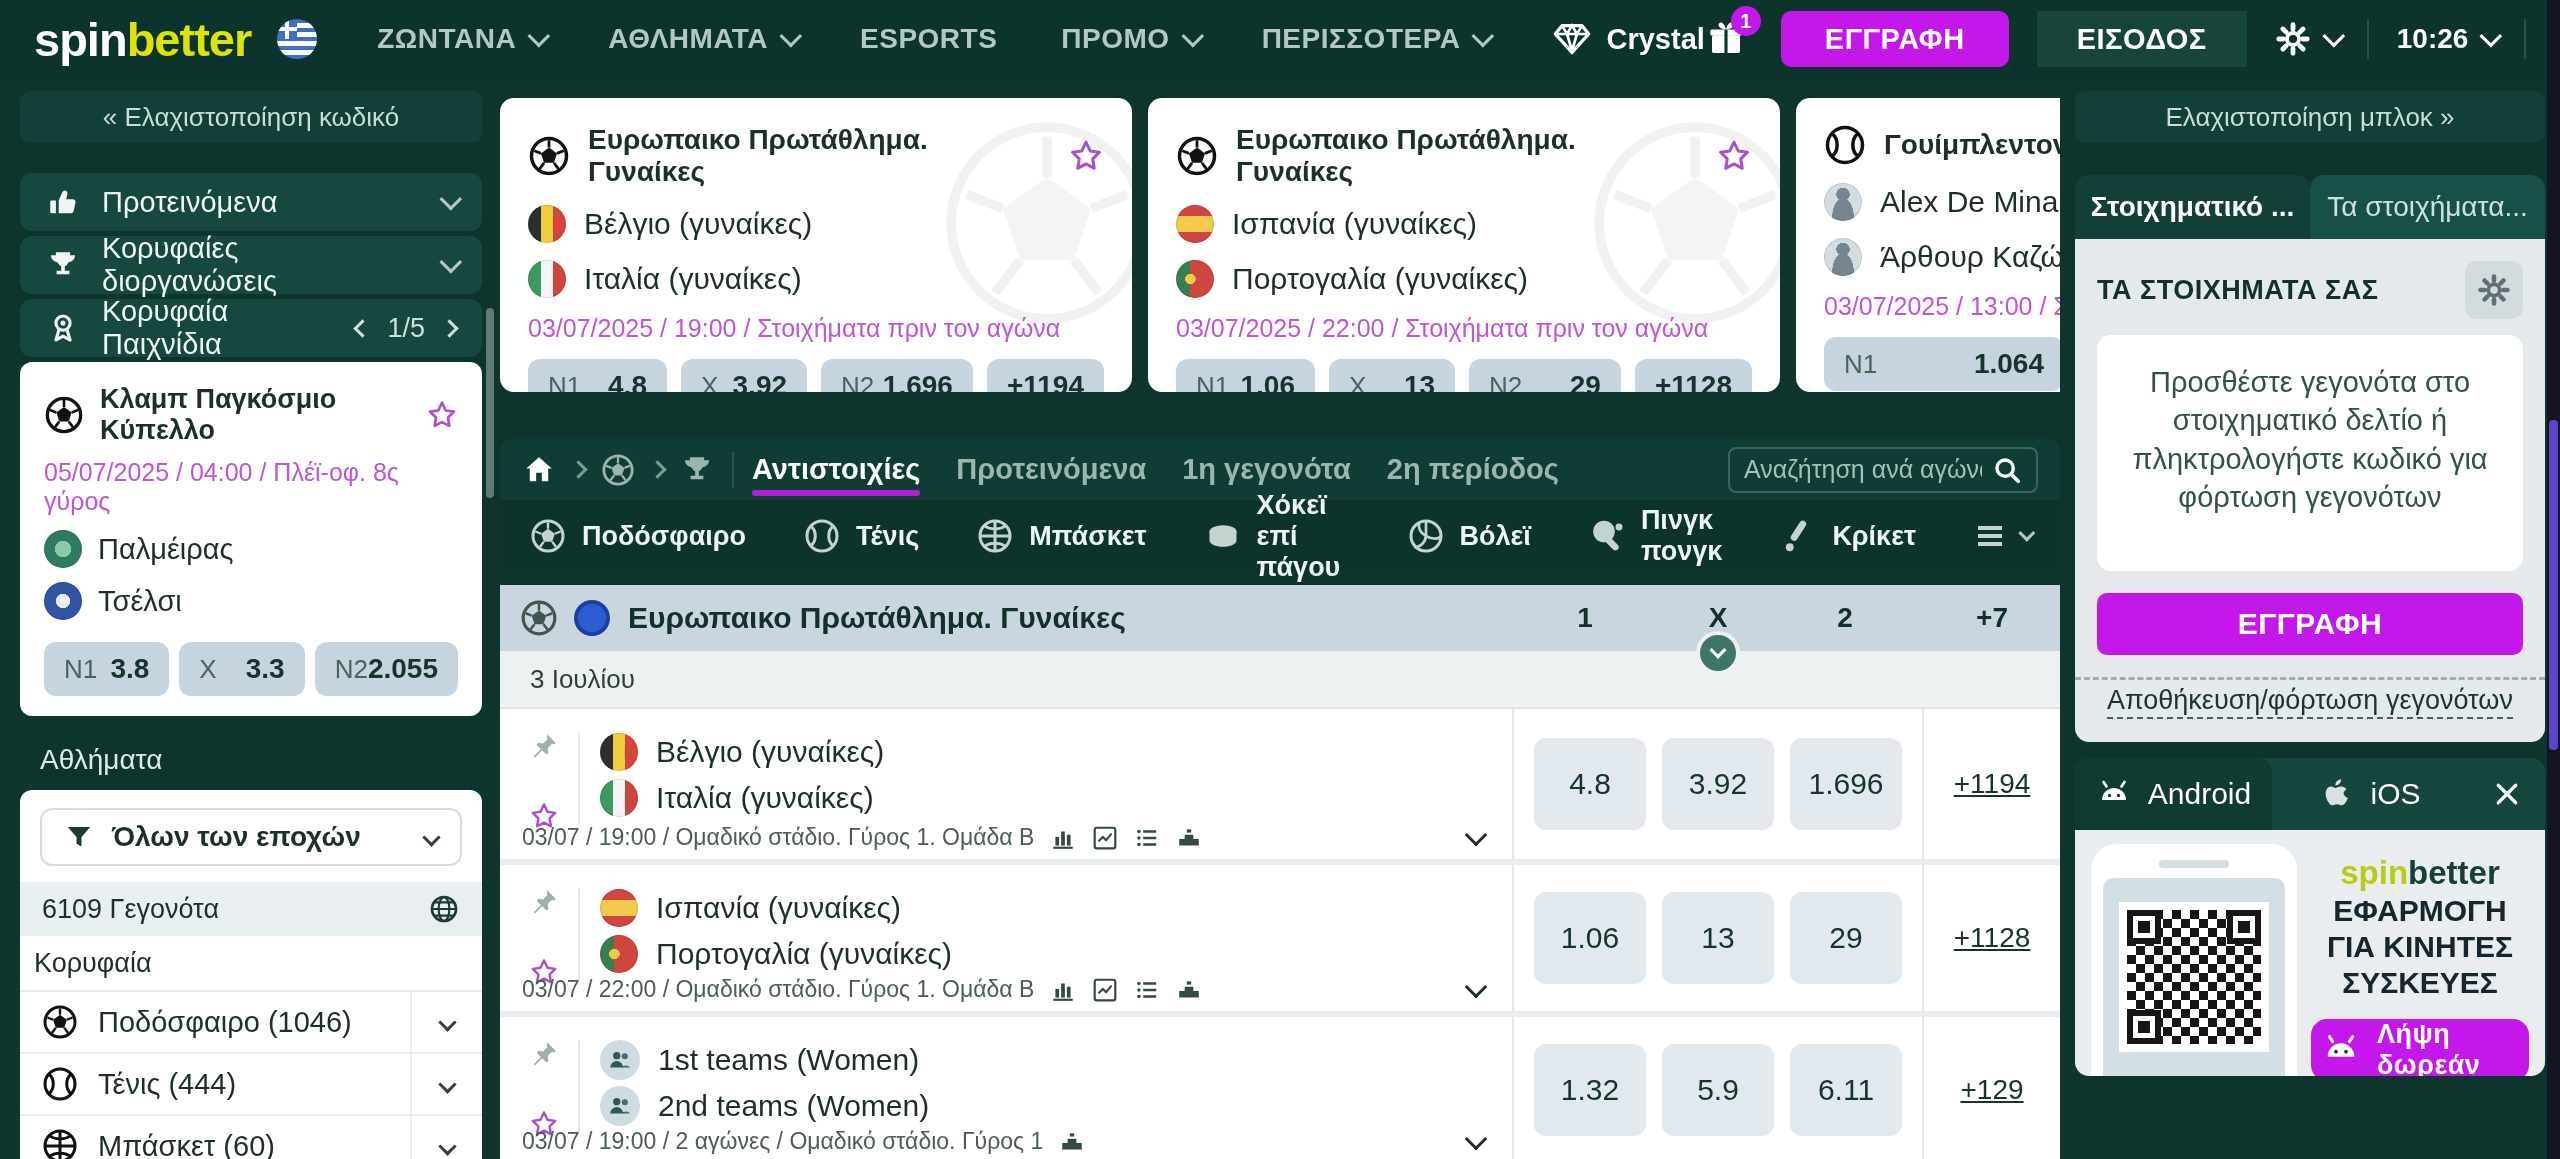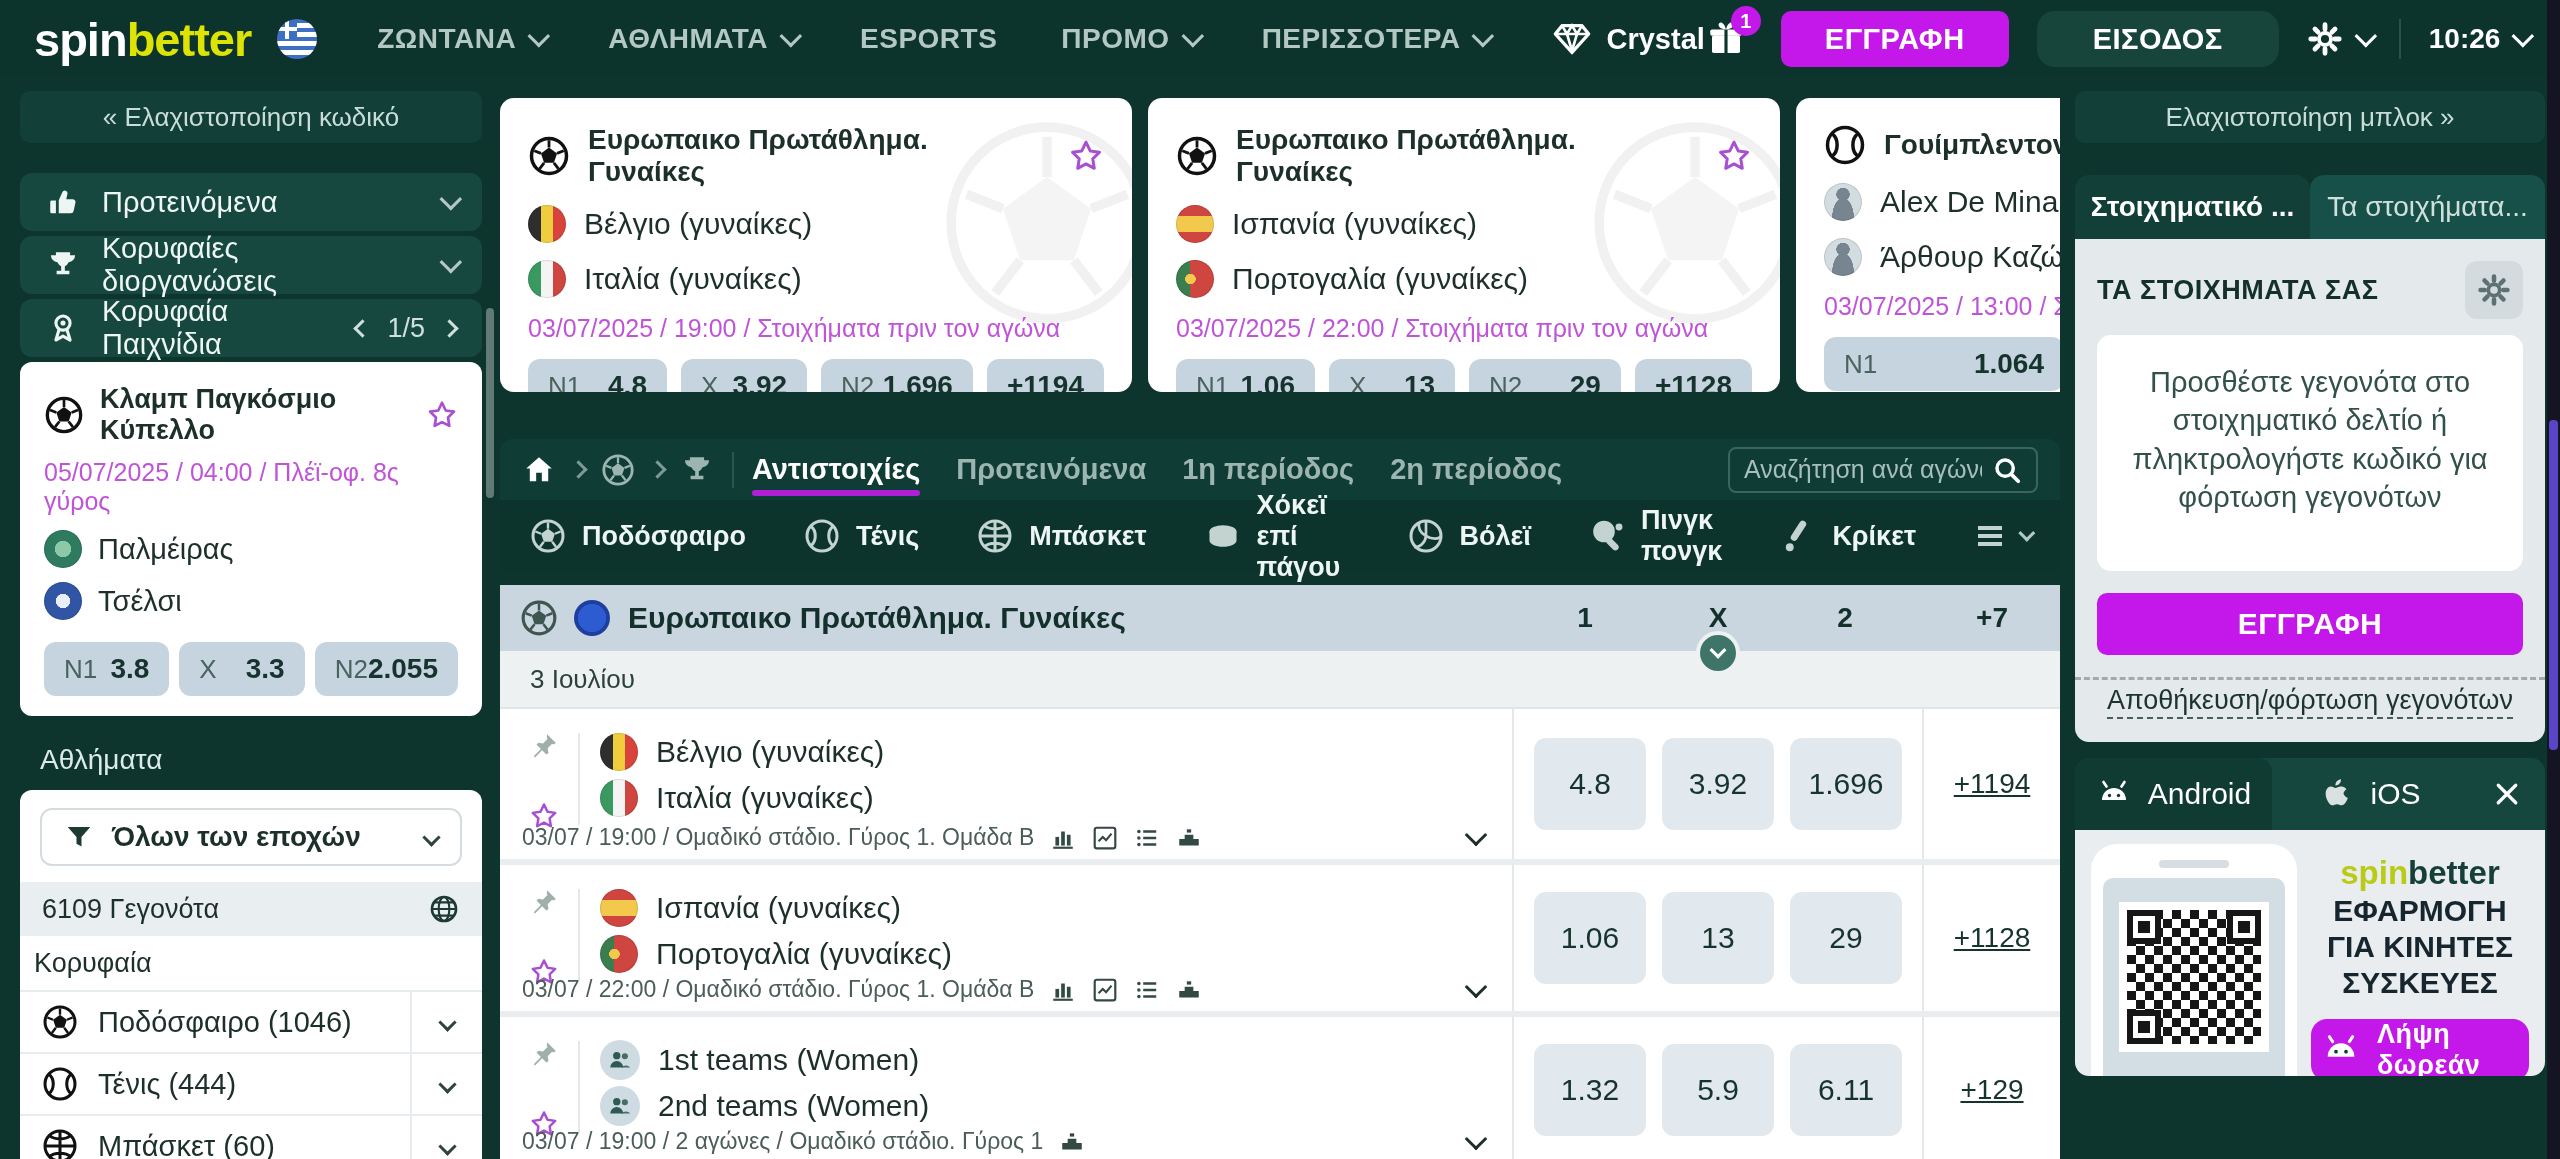--- a/index.html
+++ b/index.html
@@ -25,22 +25,22 @@
   .nav-item { display:flex; align-items:center; gap:12px; color:#b4c8c3; font-size:28px; font-weight:600; letter-spacing:.5px; cursor:pointer; }
   .chev { width:16px; height:16px; border-right:3px solid #b4c8c3; border-bottom:3px solid #b4c8c3; transform:rotate(45deg) translateY(-4px); }
   .chev.white { border-color:#fff; }
   .crystal { display:flex; align-items:center; gap:14px; margin-left:64px; color:#fff; font-size:29px; font-weight:700; }
   .top-right { margin-left:auto; display:flex; align-items:center; gap:28px; }
   .gift-wrap { position:relative; margin-right:6px; }
   .badge { position:absolute; top:-12px; right:-14px; background:#c417e9; color:#fff; font-size:20px; font-weight:700;
            width:30px; height:30px; border-radius:50%; display:flex; align-items:center; justify-content:center; }
   .btn-magenta { background:#c417e9; color:#fff; border:none; border-radius:10px; font-size:29px; font-weight:700;
                  padding:0 44px; height:56px; letter-spacing:.5px; cursor:pointer; font-family:inherit; }
-  .btn-dark { background:#17453c; color:#fff; border:none; border-radius:18px; font-size:29px; font-weight:700;
-              padding:0 56px; height:56px; letter-spacing:.5px; cursor:pointer; font-family:inherit; }
+  .btn-dark { background:#17453c; color:#fff; border:none; border-radius:0; font-size:29px; font-weight:700;
+              padding:0 40px; height:56px; letter-spacing:.5px; cursor:pointer; font-family:inherit; }
   .vsep { width:2px; height:40px; background:#27524a; }
   .top-ctl { display:flex; align-items:center; gap:12px; color:#fff; font-size:28px; font-weight:600; cursor:pointer; }
 
   
   .left-sb { position:absolute; left:20px; top:78px; width:462px; height:1081px; }
   .minbtn { margin-top:13px; height:52px; background:#123f37; border-radius:10px; color:#c9ddd8; font-size:26px;
             display:flex; align-items:center; justify-content:center; cursor:pointer; }
   .sb-menu { margin-top:30px; display:flex; flex-direction:column; gap:5px; }
   .sb-item { height:58px; background:#164840; border-radius:12px; display:flex; align-items:center;
              padding:0 26px; gap:22px; font-size:29px; color:#eef6f4; cursor:pointer; }
@@ -624,21 +624,21 @@
         </svg>
       <span class="chev-sm chev-right" style="border-color:#7e9a94"></span>
       <svg class="ic" width="34" height="34">
           <use href="#i-trophy"></use>
         </svg>
     </div>
     <div class="crumb-div"></div>
     <div class="mtabs">
       <div class="mtab active">Αντιστοιχίες</div>
       <div class="mtab">Προτεινόμενα</div>
-      <div class="mtab">1η περίοδος</div>
+      <div class="mtab">1η γεγονότα</div>
       <div class="mtab">2η περίοδος</div>
     </div>
     <div class="searchbox">
       <input type="text" placeholder="Αναζήτηση ανά αγώνα" style="">
       <svg class="ic" width="30" height="30" style="color:#fff">
           <use href="#i-search"></use>
         </svg>
     </div>
   </div>
 

